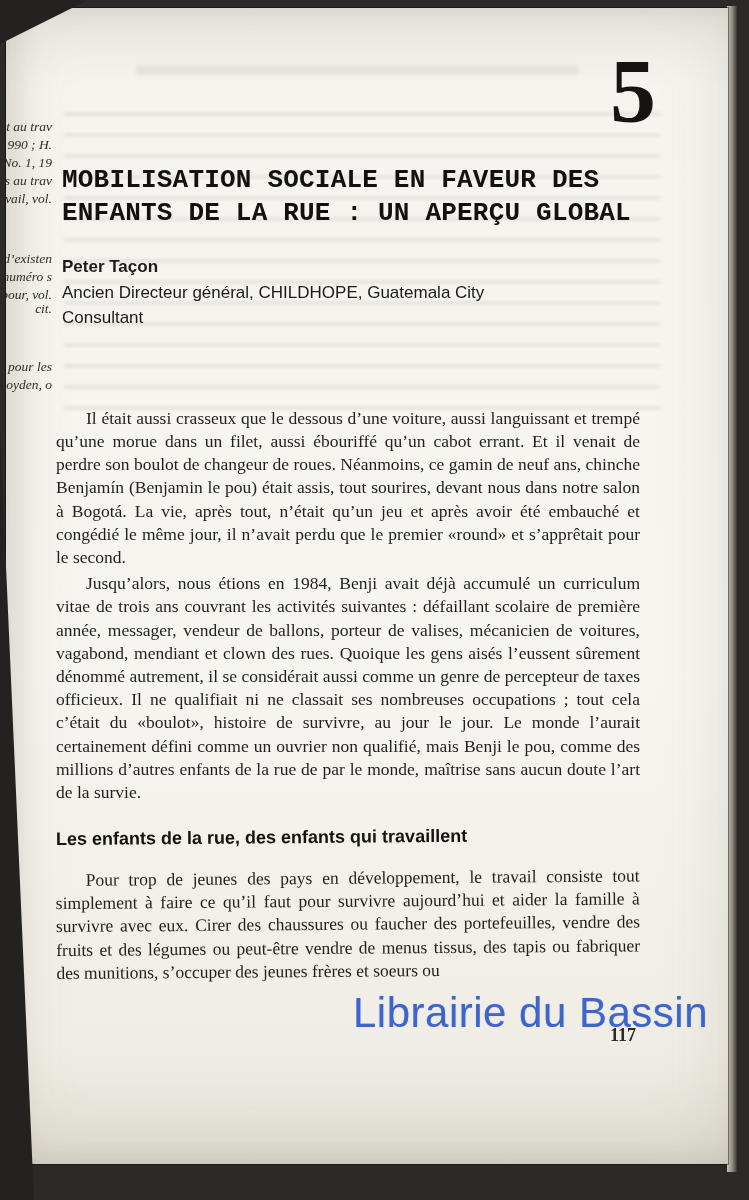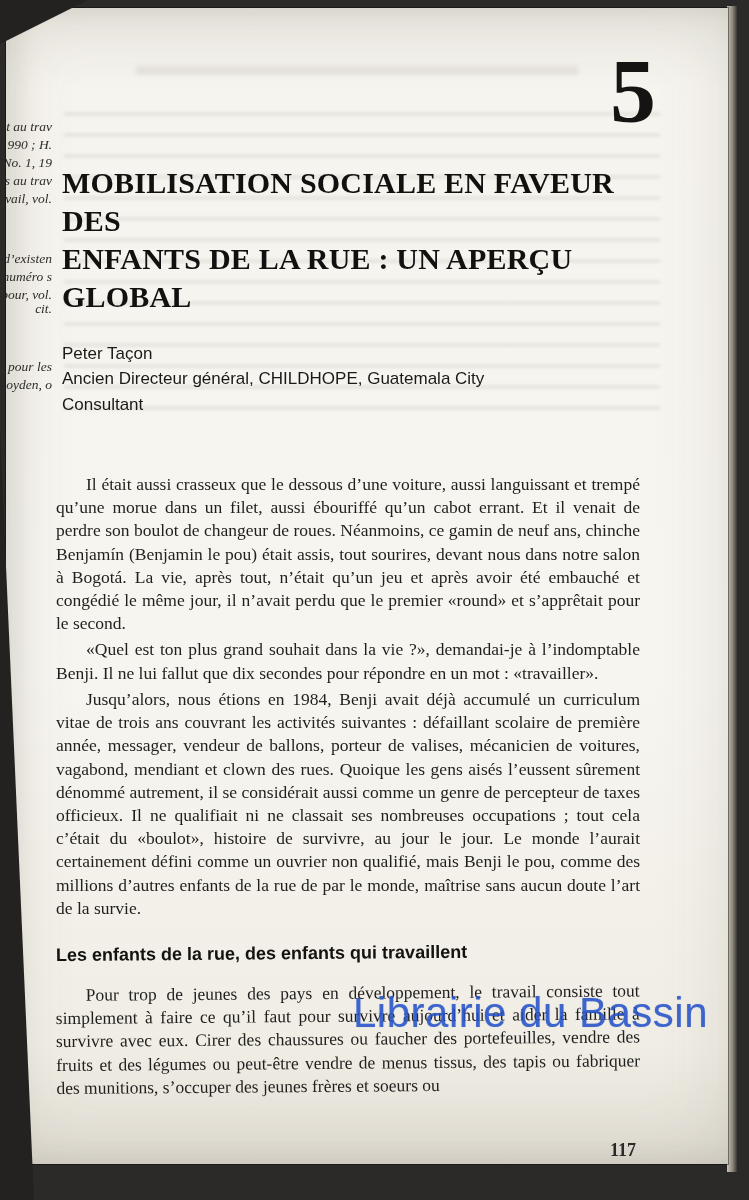--- a/index.html
+++ b/index.html
@@ -18,25 +18,25 @@
   
   .showthrough{position:absolute;left:58px;right:68px;top:104px;height:312px;pointer-events:none;
         background:repeating-linear-gradient(180deg,rgba(95,88,78,.09) 0 4px,rgba(95,88,78,0) 4px 21px);
         filter:blur(1.6px);}
   .showthrough-header{position:absolute;left:130px;right:150px;top:58px;height:9px;pointer-events:none;
         background:rgba(95,88,78,.10);filter:blur(2px);}
   
   .content{position:relative;padding:0 88px 0 50px;color:#1d1c1a;}
   .chapter-number{margin:44px -16px 0 0;text-align:right;
         font-family:"Liberation Serif",serif;font-weight:700;font-size:92px;line-height:.85;color:#161412;}
-  .title{margin:34px 0 0 6px;font-family:Liberation Serif, serif;font-weight:700;
-        font-size:30px;line-height:1.27;color:#121110;letter-spacing:.2px;white-space:pre-line;}
+  .title{margin:34px 0 0 6px;font-family:Liberation Mono, monospace;font-weight:700;
+        font-size:26px;line-height:1.27;color:#121110;letter-spacing:.2px;white-space:pre-line;}
   .author{margin:24px 0 0 6px;font-family:"Liberation Sans",sans-serif;font-size:17px;line-height:1.5;color:#1b1a18;}
-  .author .author-name{font-weight:400;}
-  .body{margin-top:56px;font-family:"Liberation Serif",serif;font-size:17.5px;line-height:23.2px;
+  .author .author-name{font-weight:700;}
+  .body{margin-top:76px;font-family:"Liberation Serif",serif;font-size:17.5px;line-height:23.2px;
         text-align:justify;color:#201f1d;}
   .body p{margin:0 0 3px 0;text-indent:30px;}
   .section-heading{margin:24px 0 17px 0;font-family:"Liberation Sans",sans-serif;font-weight:700;
         font-size:18px;line-height:1.3;color:#14130f;text-indent:0;}
   .tilt{transform:rotate(-0.45deg);transform-origin:left center;}
   .page-number{margin:40px 4px 0 0;text-align:right;font-family:"Liberation Serif",serif;
         font-weight:700;font-size:18px;color:#2a2927;}
   
   .frag{position:absolute;right:calc(100% - 46px);white-space:nowrap;
         font-family:"Liberation Serif",serif;font-style:italic;font-size:13.5px;line-height:1;color:#2e2c28;}
@@ -80,21 +80,20 @@
 ENFANTS DE LA RUE : UN APERÇU GLOBAL</h1>
 
       <div class="author">
         <div class="author-name">Peter Taçon</div>
         <div>Ancien Directeur général, CHILDHOPE, Guatemala City</div>
         <div>Consultant</div>
       </div>
 
       <div class="body">
         <p>Il était aussi crasseux que le dessous d’une voiture, aussi languissant et trempé qu’une morue dans un filet, aussi ébouriffé qu’un cabot errant.  Et il venait de perdre son boulot de changeur de roues.  Néanmoins, ce gamin de neuf ans, chinche Benjamín (Benjamin le pou) était assis, tout sourires, devant nous dans notre salon à Bogotá.  La vie, après tout, n’était qu’un jeu et après avoir été embauché et congédié le même jour, il n’avait perdu que le premier «round» et s’apprêtait pour le second.</p>
-        <p>«Quel est ton plus grand souhait dans la vie ?», demandai-je à l’indomptable Benji.  Il ne lui fallut que dix secondes pour répondre en un mot : «travailler».</p>
         <p>Jusqu’alors, nous étions en 1984, Benji avait déjà accumulé un curriculum vitae de trois ans couvrant les activités suivantes : défaillant scolaire de première année, messager, vendeur de ballons, porteur de valises, mécanicien de voitures, vagabond, mendiant et clown des rues.  Quoique les gens aisés l’eussent sûrement dénommé autrement, il se considérait aussi comme un genre de percepteur de taxes officieux.  Il ne qualifiait ni ne classait ses nombreuses occupations ; tout cela c’était du «boulot», histoire de survivre, au jour le jour.  Le monde l’aurait certainement défini comme un ouvrier non qualifié, mais Benji le pou, comme des millions d’autres enfants de la rue de par le monde, maîtrise sans aucun doute l’art de la survie.</p>
         <h2 class="section-heading tilt">Les enfants de la rue, des enfants qui travaillent</h2>
         <p class="tilt">Pour trop de jeunes des pays en développement, le travail consiste tout simplement à faire ce qu’il faut pour survivre aujourd’hui et aider la famille à survivre avec eux.  Cirer des chaussures ou faucher des portefeuilles, vendre des fruits et des légumes ou peut-être vendre de menus tissus, des tapis ou fabriquer des munitions, s’occuper des jeunes frères et soeurs ou</p>
       </div>
 
       <div class="page-number">117</div>
 
     </div>
   </div>
 

